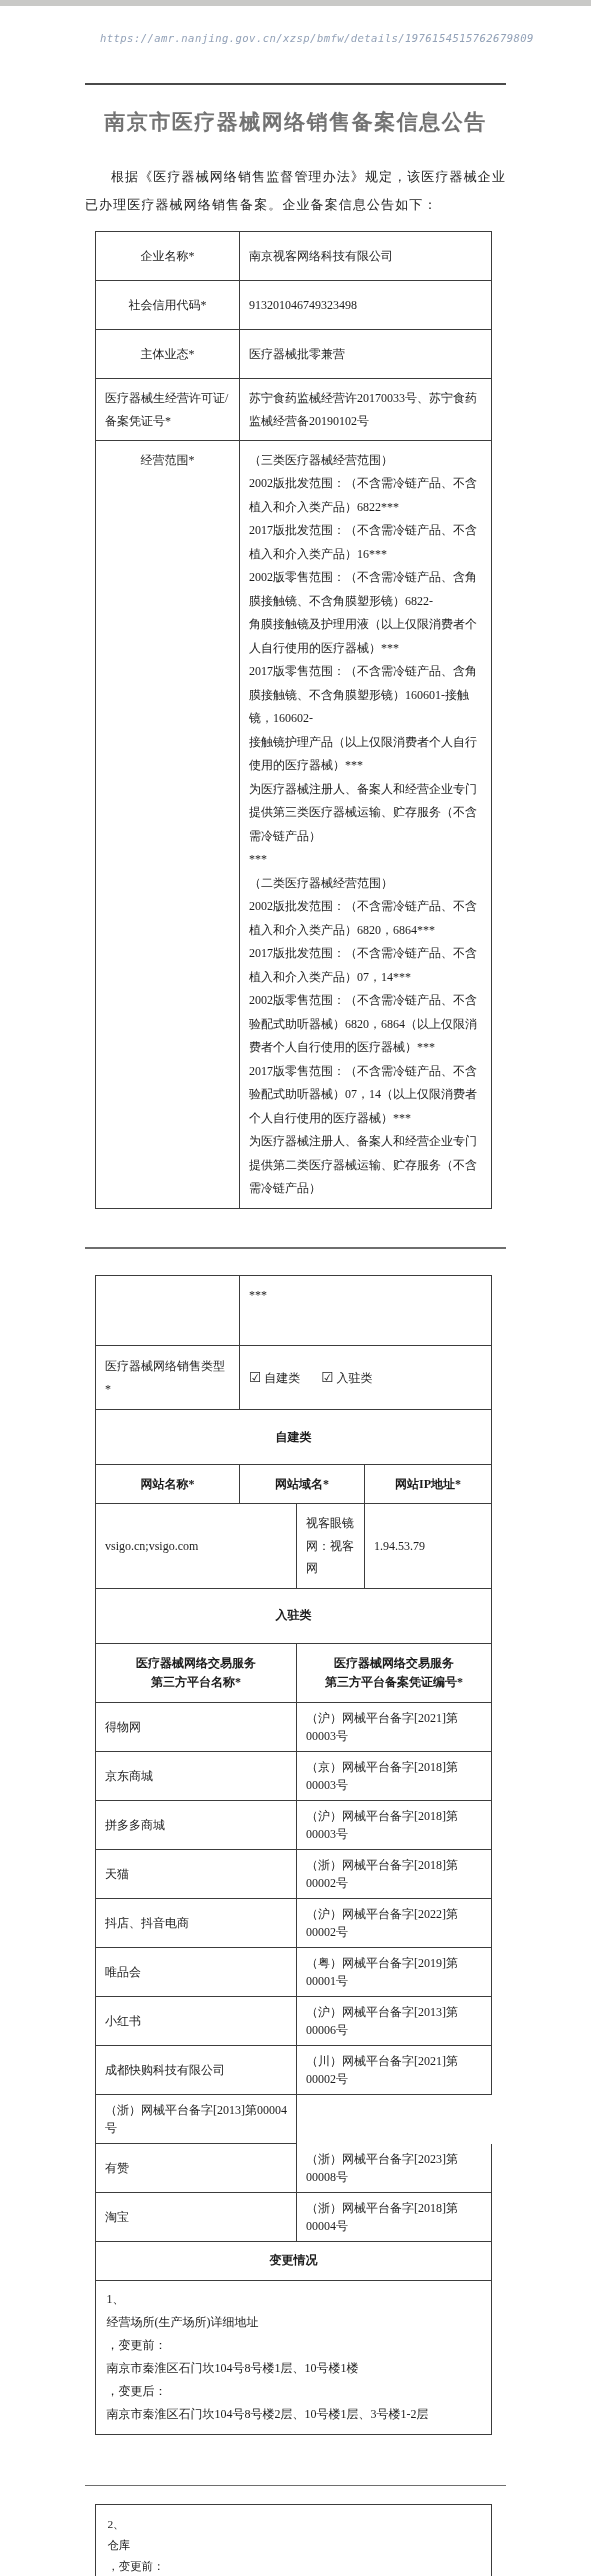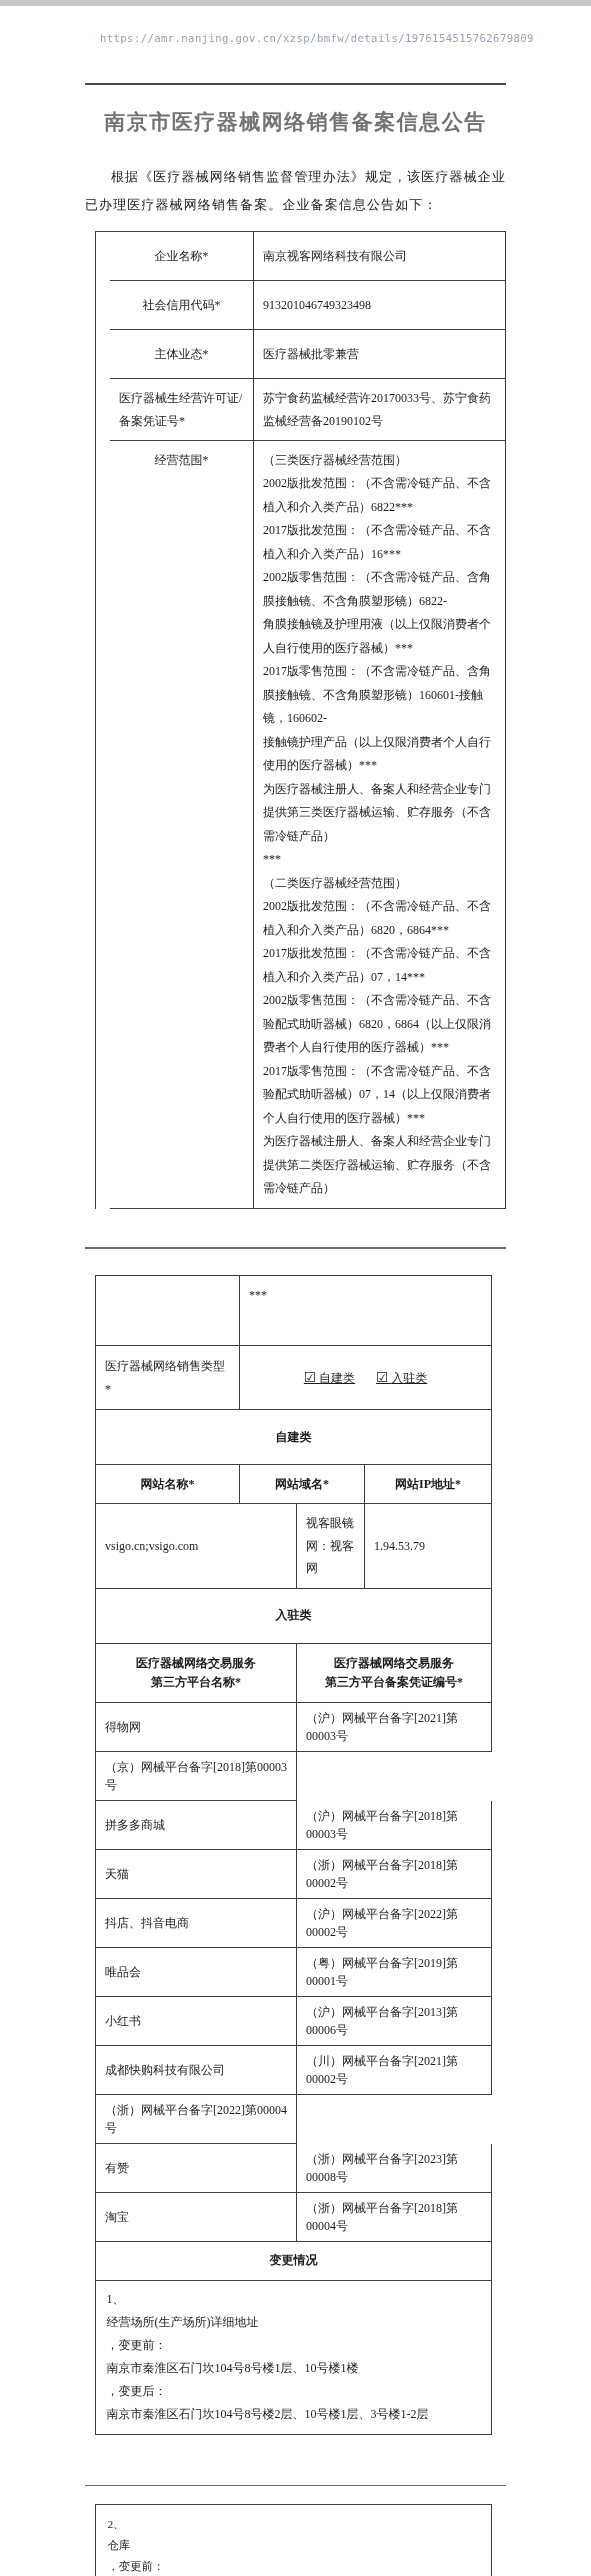--- a/index.html
+++ b/index.html
@@ -1,37 +1,37 @@
 <!DOCTYPE html>
 <html style="font-size:12px"><head>
 <meta charset="utf-8">
 <style>
   html,body{margin:0;padding:0;background:#f4f4f2;}
   body{width:591px;font-family:"Liberation Serif","DejaVu Serif",serif;color:#1c1c1c;}
   .topbar{height:6px;background:#c9c9c7;}
   .paper{background:#ffffff;min-height:2570px;padding-top:26px;box-sizing:border-box;}
   .content{width:421px;margin:0 auto;}
-  .url-line{font-family:"DejaVu Sans Mono",monospace;font-size:10.6px;color:#93a2b8;padding-left:15px;letter-spacing:0.4px;}
+  .url-line{font-family:"DejaVu Sans Mono",monospace;font-size:10.6px;color:#93a2b8;padding-left:15px;letter-spacing:0.4px;font-style:italic;}
   .divider{height:1.5px;background:#6e6e6e;}
   .divider.first{background:#4a4a4a;height:2.3px;margin-top:39px;}
   .doc-title{margin-top:23px;text-align:center;font-size:21px;font-weight:bold;letter-spacing:1.5px;color:#737373;}
   .intro{margin-top:27px;font-size:13px;line-height:2.15;text-indent:2em;text-align:justify;letter-spacing:1.1px;}
   
   .tbl{width:396px;margin-left:10px;border-top:1.5px solid #3c3c3c;border-left:1.5px solid #3c3c3c;font-size:12px;}
   .row{display:grid;grid-template-columns:144px 57px 68px 1fr;}
   .cell{border-right:1.5px solid #3c3c3c;border-bottom:1.5px solid #3c3c3c;padding:7.6px 9px;box-sizing:border-box;display:flex;align-items:center;line-height:1.9;}
   .sp2{grid-column:span 2}.sp3{grid-column:span 3}.sp4{grid-column:span 4}
   .lbl{justify-content:center;text-align:center;}
   .lbl.left{justify-content:flex-start;text-align:left;}
   .top{align-items:flex-start;}
   .val{display:block;}
   .hdr{justify-content:center;text-align:center;font-weight:bold;}
   .lines div{line-height:23.5px;}
-  .mt16{margin-top:12px;padding-left:14px;}
-  .checkrow{display:flex;justify-content:center;gap:21px;width:100%;text-decoration:underline;}
+  .mt16{margin-top:12px;}
+  .checkrow{display:flex;gap:21px;width:100%;}
   .ckbox{font-size:13.6px;}
   .h-company .row .cell{min-height:49px;}
   .h-lic{min-height:68px;}
   .masked-cell{min-height:70px;}
   .type-cell{min-height:64px;}
   .band{min-height:55px;}
   .site-h .cell{min-height:39px;}
   .site-d .cell{min-height:55px;}
   .plat-h .cell{min-height:59px;padding:6px 4.5px;line-height:1.55;}
   .plat-r .cell{min-height:36px;padding:6px 9px;line-height:1.5;}
@@ -159,20 +159,21 @@
         </div>
       </div>
       <div>
 
           <div class="row plat-r">
             <div class="cell sp2">得物网</div>
             <div class="cell sp2">（沪）网械平台备字[2021]第00003号</div>
           </div>
 
           <div class="row plat-r">
+            <div class="cell sp2">京东商城</div>
             <div class="cell sp2">（京）网械平台备字[2018]第00003号</div>
           </div>
 
           <div class="row plat-r">
             <div class="cell sp2">拼多多商城</div>
             <div class="cell sp2">（沪）网械平台备字[2018]第00003号</div>
           </div>
 
           <div class="row plat-r">
             <div class="cell sp2">天猫</div>
@@ -193,21 +194,21 @@
             <div class="cell sp2">小红书</div>
             <div class="cell sp2">（沪）网械平台备字[2013]第00006号</div>
           </div>
 
           <div class="row plat-r">
             <div class="cell sp2">成都快购科技有限公司</div>
             <div class="cell sp2">（川）网械平台备字[2021]第00002号</div>
           </div>
 
           <div class="row plat-r">
-            <div class="cell sp2">（浙）网械平台备字[2022]第00004号</div>
+            <div class="cell sp2">（浙）网械平台备字[2013]第00004号</div>
           </div>
 
           <div class="row plat-r">
             <div class="cell sp2">有赞</div>
             <div class="cell sp2">（浙）网械平台备字[2023]第00008号</div>
           </div>
 
           <div class="row plat-r">
             <div class="cell sp2">淘宝</div>
             <div class="cell sp2">（浙）网械平台备字[2018]第00004号</div>

